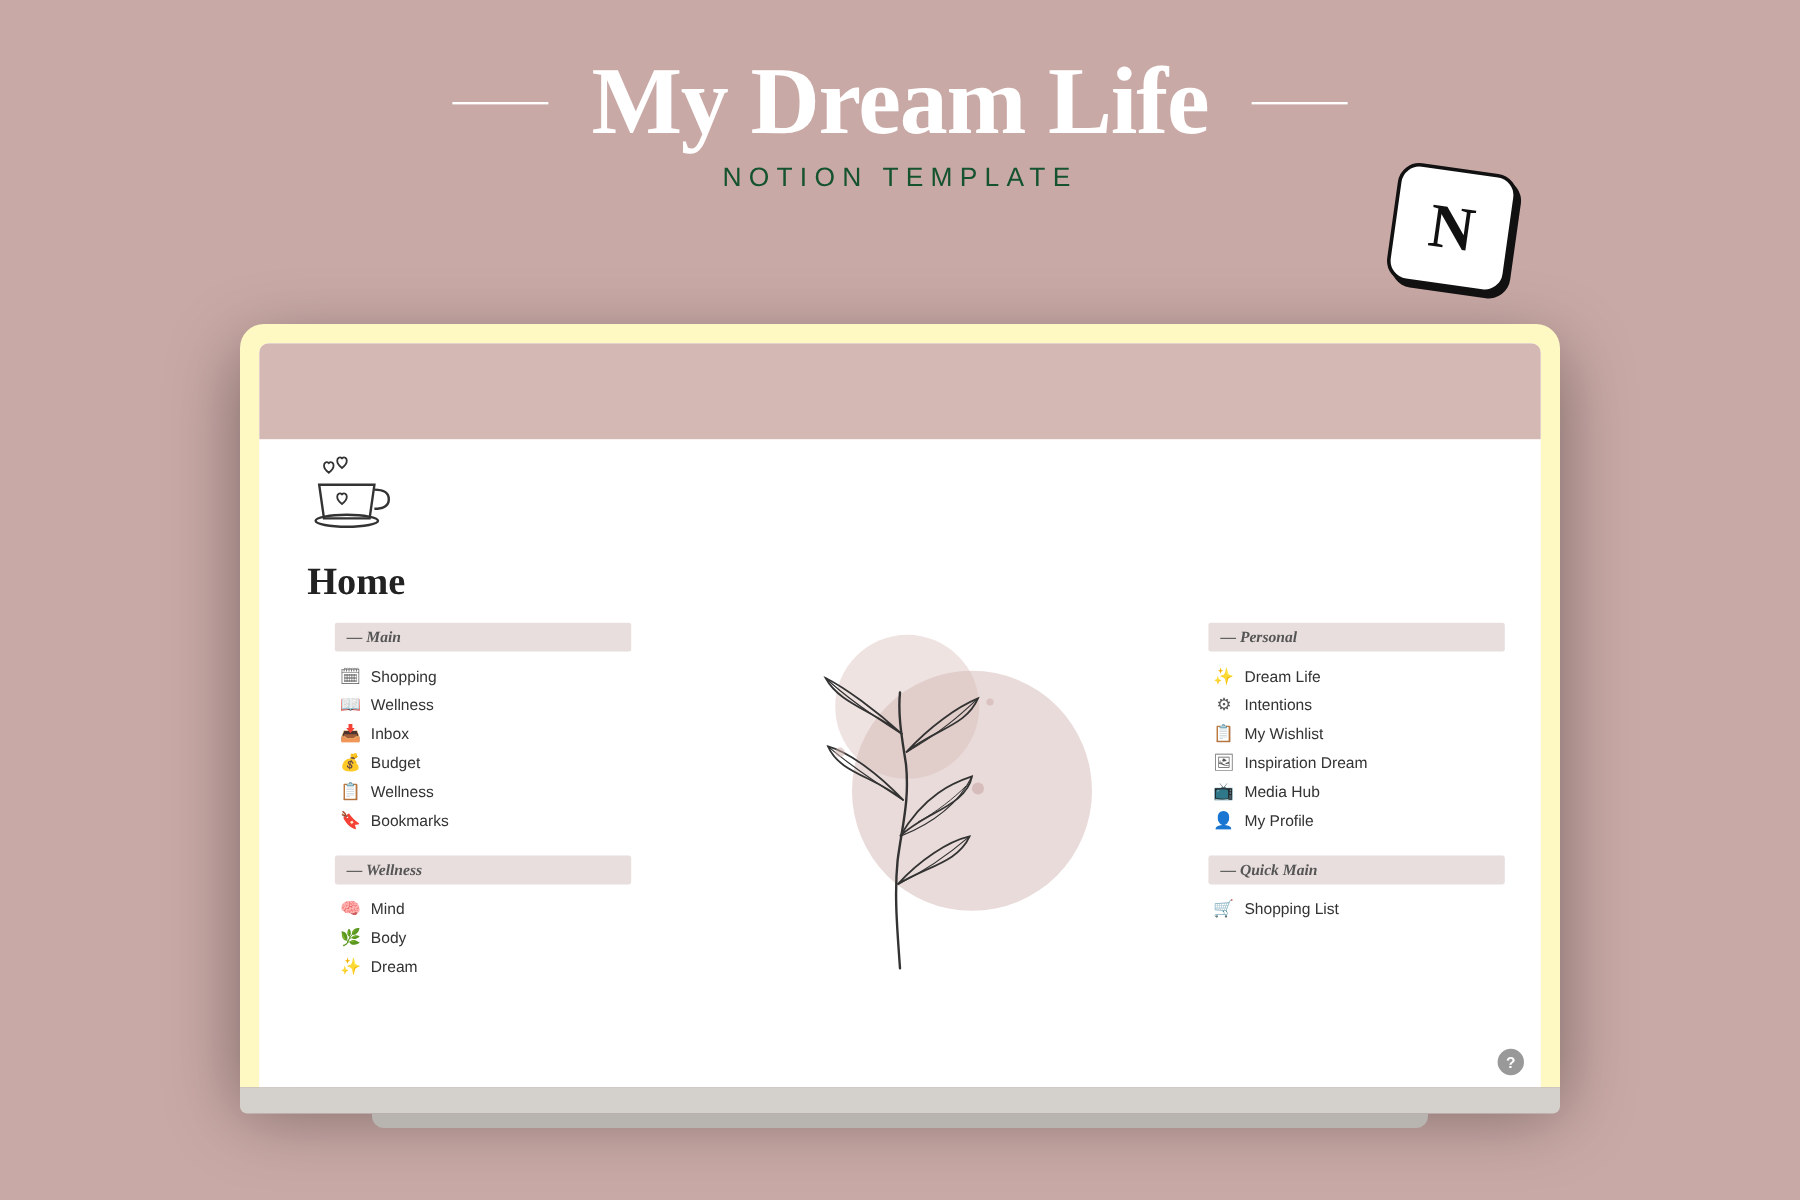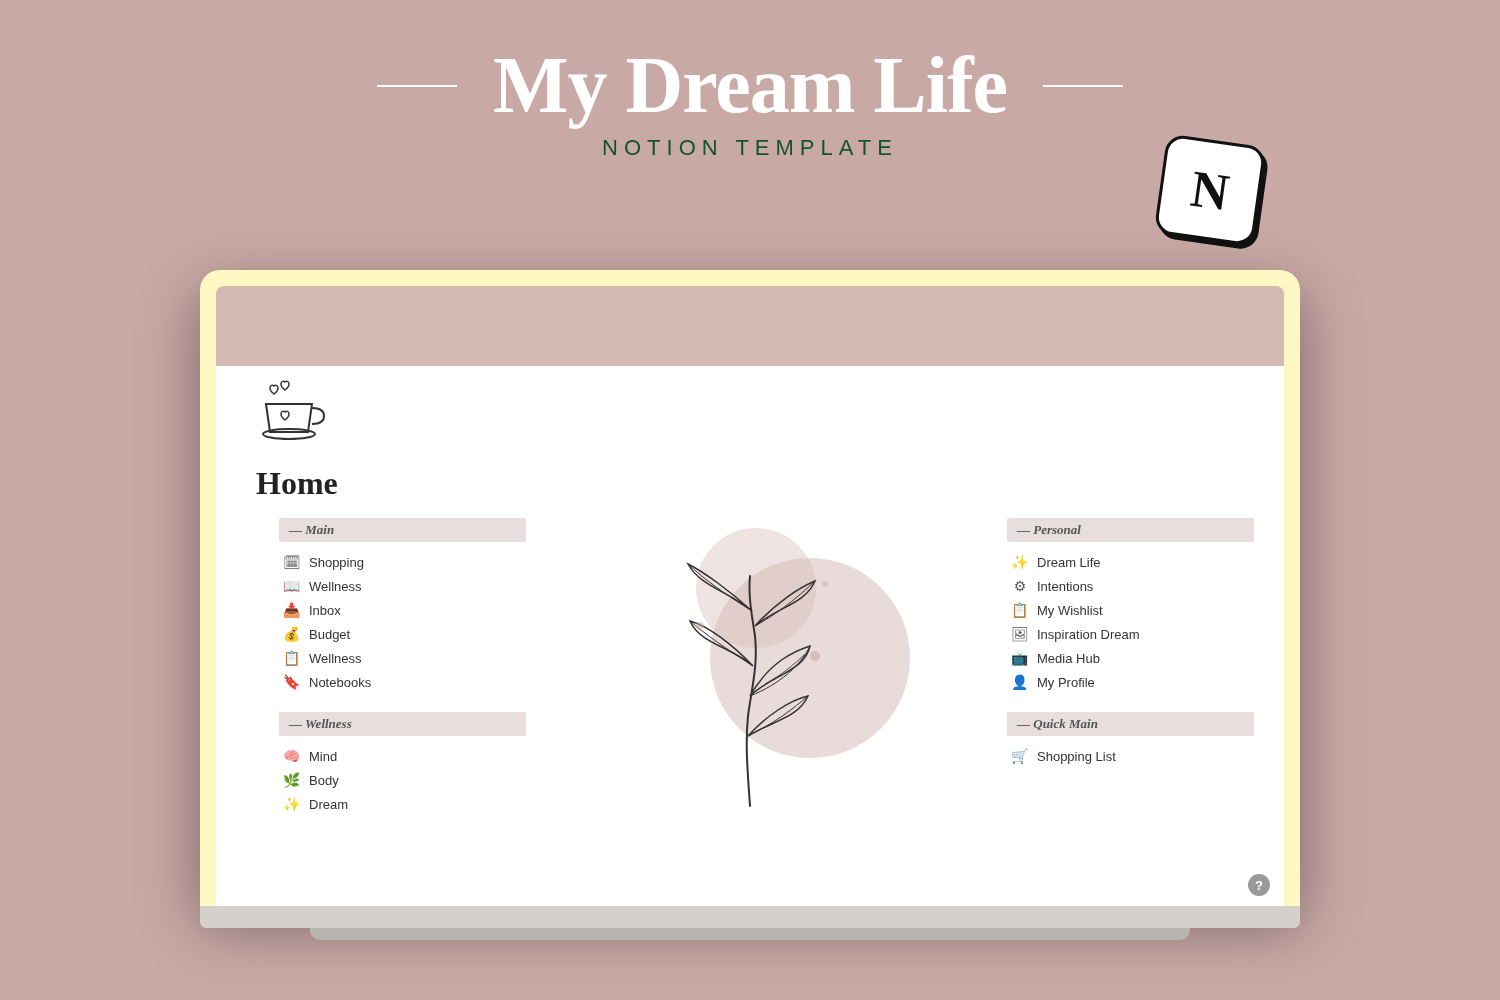--- a/index.html
+++ b/index.html
@@ -333,21 +333,21 @@
                   <div class="menu-item">
         <span class="item-icon">💰</span>
         <span>Budget</span>
       </div>
                   <div class="menu-item">
         <span class="item-icon">📋</span>
         <span>Wellness</span>
       </div>
                   <div class="menu-item">
         <span class="item-icon">🔖</span>
-        <span>Notebooks</span>
+        <span>Bookmarks</span>
       </div>
                 </div>
             </div>
 
             <div class="section-block">
               <div class="section-heading">
                 <span>Wellness</span>
               </div>
               <div id="wellness-items">
                   <div class="menu-item">

